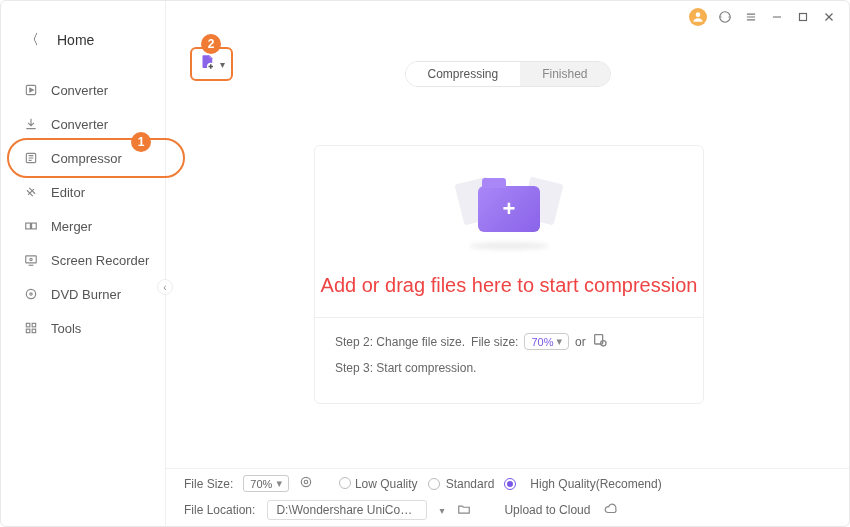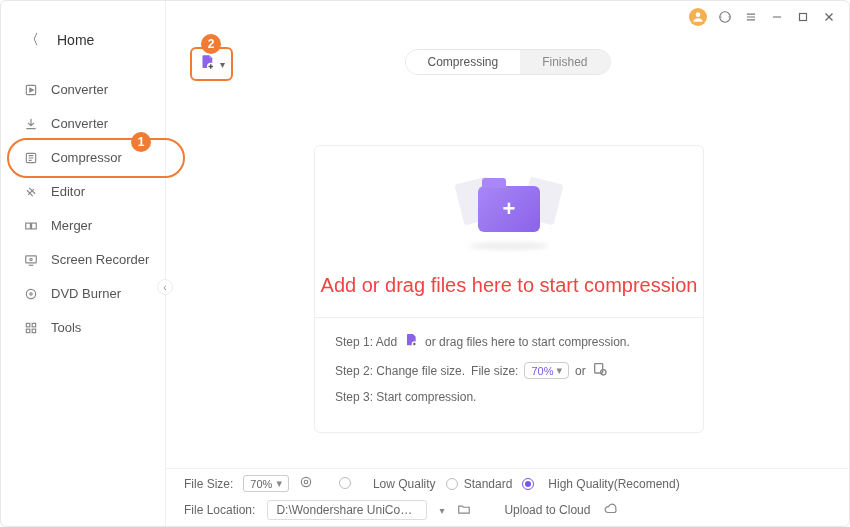--- a/index.html
+++ b/index.html
@@ -9,36 +9,36 @@
 .titlebar { position: absolute; top: 0; right: 0; height: 32px; display: flex; align-items: center; gap: 10px; padding-right: 12px; }
 .titlebar .avatar { width: 18px; height: 18px; border-radius: 50%; background: #f6b04f; display: flex; align-items: center; justify-content: center; color: #fff; font-size: 11px; }
 .titlebar svg, .titlebar .glyph { width: 14px; height: 14px; color: #555; }
 .titlebar .ctl { cursor: pointer; color: #666; display:flex; align-items:center; justify-content:center; width:16px; height:16px;}
 
 
 .sidebar { position: absolute; left: 0; top: 0; bottom: 0; width: 165px; border-right: 1px solid #f0f0f0; }
 .sidebar .back { display: flex; align-items: center; gap: 18px; padding: 30px 0 24px 24px; color: #333; font-size: 14px; }
 .sidebar .back .chev { font-size: 14px; color:#333; }
 .nav { list-style: none; }
-.nav li { display: flex; gap: 12px; padding: 9px 0 9px 22px; font-size: 13px; color: #555; cursor: pointer; position: relative; }
+.nav li { display: flex; align-items: center; gap: 12px; padding: 9px 0 9px 22px; font-size: 13px; color: #555; cursor: pointer; position: relative; }
 .nav li .ic { width: 16px; height: 16px; display: inline-flex; align-items: center; justify-content: center; color: #777; }
 .nav li.active { background: #fff; }
 .nav li.active-ring::before { content:""; position:absolute; left:6px; right:-20px; top:-3px; bottom:-3px; border:2px solid #ef7b34; border-radius: 22px; }
 .collapse-handle { position: absolute; right: -8px; top: 278px; width: 16px; height: 16px; background:#fff; border:1px solid #eee; border-radius:50%; display:flex; align-items:center; justify-content:center; font-size:10px; color:#888; }
 
 
 .badge { position: absolute; width: 20px; height: 20px; border-radius: 50%; background: #ef7b34; color: #fff; font-size: 12px; font-weight: bold; display: flex; align-items: center; justify-content: center; z-index: 5; }
 
 
 .main { position: absolute; left: 165px; right: 0; top: 32px; bottom: 0; }
 
 .addbox { position: absolute; left: 24px; top: 14px; border: 2px solid #ef7b34; border-radius: 6px; padding: 4px 6px; display:flex; align-items:center; gap:4px; }
 .addbox .caret { font-size: 10px; color:#666; }
 
-.tabs { position: absolute; top: 16px; left: 50%; transform: translateX(-50%); display: flex; border: 1px solid #e6e6e6; border-radius: 14px; overflow: hidden; font-size: 12px; }
+.tabs { position: absolute; top: 28px; left: 50%; transform: translateX(-50%); display: flex; border: 1px solid #e6e6e6; border-radius: 14px; overflow: hidden; font-size: 12px; }
 .tabs .tab { padding: 5px 22px; color: #888; cursor:pointer; }
 .tabs .tab.active { background: #fff; color: #555; }
 .tabs .tab.inactive { background: #f2f2f2; }
 
 .dropzone { position: absolute; left: 148px; top: 112px; width: 390px; border: 1px solid #eee; border-radius: 6px; padding-bottom: 18px; }
 .dropzone .illus { display:flex; flex-direction:column; align-items:center; padding: 28px 0 18px; }
 .dropzone .msg { text-align:center; font-size: 20px; color: #ef4444; padding: 12px 0 20px; }
 .dropzone .steps { border-top: 1px solid #eee; padding: 14px 20px 0; font-size: 12px; color: #666; }
 .dropzone .steps .row { display:flex; align-items:center; gap:6px; margin-bottom: 10px; }
 .dropzone .steps .pill { border:1px solid #ccc; border-radius:4px; padding: 1px 6px; font-size:11px; display:inline-flex; align-items:center; gap:3px; color:#7a58e6; }
@@ -220,31 +220,20 @@
         <div class="paper p1"></div>
         <div class="paper p2"></div>
         <div class="shadow"></div>
         <div class="folder">
             <span class="plus">+</span>
           </div>
       </div>
     </div>
     <div class="msg">Add or drag files here to start compression</div>
     <div class="steps">
-      <div class="row">
-        <span>Step 1: Add</span>
-        <span>
-          <svg width="16" height="16" viewBox="0 0 24 24" fill="none">
-              <path d="M7 3h8l4 4v12a1 1 0 0 1-1 1H7a1 1 0 0 1-1-1V4a1 1 0 0 1 1-1z" fill="#8a63e8"></path>
-              <circle cx="17" cy="18" r="4" fill="#fff"></circle>
-              <path d="M17 16v4M15 18h4" stroke="#555" stroke-width="1.6"></path>
-            </svg>
-        </span>
-        <span>or drag files here to start compression.</span>
-      </div>
       <div class="row">
         <span>Step 2: Change file size.</span>
         <span>File size:</span>
         <span class="pill">
             <span>70%</span>
             <span style="color:#888">▾</span>
           </span>
         <span>or</span>
         <span>
           <svg width="16" height="16" viewBox="0 0 24 24" fill="none" stroke="#888" stroke-width="2">
@@ -266,21 +255,21 @@
           <span>70%</span>
           <span style="color:#888">▾</span>
         </span>
       <span>
         <svg width="14" height="14" viewBox="0 0 24 24" fill="none" stroke="#888" stroke-width="2">
             <circle cx="12" cy="12" r="8"></circle>
             <circle cx="12" cy="12" r="3"></circle>
           </svg>
       </span>
       <span style="width:6px"></span>
-      <label style="display:flex;align-items:flex-start;gap:18px;">
+      <label style="display:flex;align-items:flex-start;gap:0;">
           <span class="radio"></span>
           <span>Low Quality</span>
         </label>
       <label style="display:flex;align-items:center;gap:2px;">
           <span class="radio"></span>
           <span>Standard</span>
         </label>
       <label style="display:flex;align-items:center;gap:10px;">
           <span class="radio checked"></span>
           <span>High Quality(Recomend)</span>

